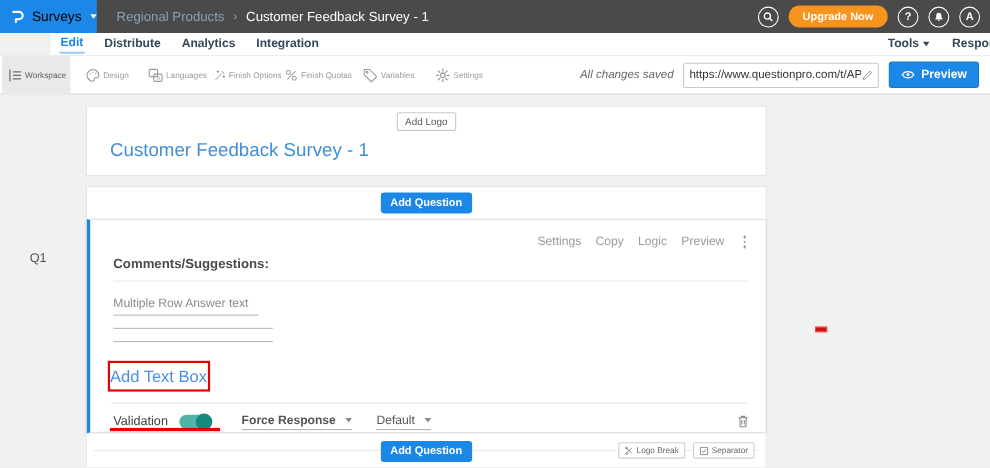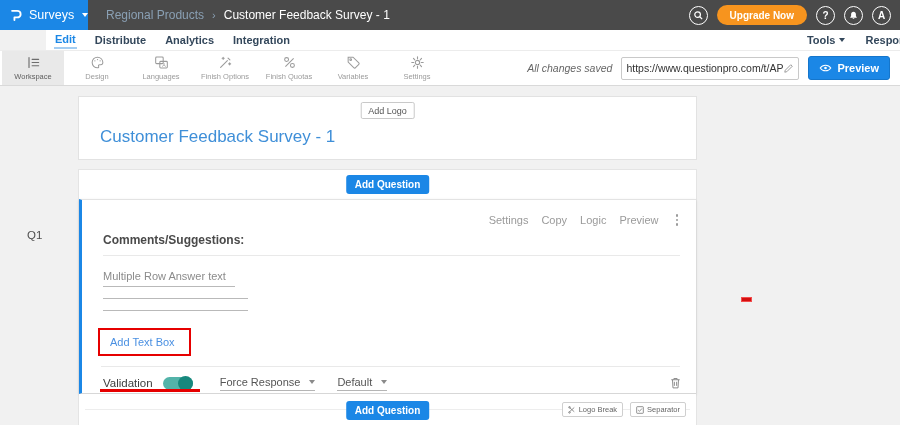--- a/index.html
+++ b/index.html
@@ -6,21 +6,21 @@
   body { background:#e8e8e8; font-family:"Liberation Sans", sans-serif; }
   #app { position:relative; width:900px; height:425px; background:#f1f1f1; overflow:hidden;
          font-family:"Liberation Sans", sans-serif; }
 
   
   .topbar { position:absolute; top:0; left:0; width:900px; height:30px; background:#4a4a4a;
             display:flex; align-items:center; }
   .logo-block { width:88px; height:30px; background:#1b87e6; display:flex; align-items:center;
                 padding:0 9px; gap:6px; flex:none; cursor:pointer; }
   .logo-glyph { width:14px; height:16px; flex:none; }
-  .product-name { color:#ffffff; font-size:12.5px; }
+  .product-name { color:#000000; font-size:12.5px; }
   .caret { width:0; height:0; border-left:3.5px solid transparent; border-right:3.5px solid transparent;
            border-top:4px solid currentColor; display:inline-block; }
   .logo-block .caret { color:#fff; margin-left:2px; }
   .breadcrumb { display:flex; align-items:center; gap:8px; margin-left:18px; font-size:12px; }
   .crumb-parent { color:#8aa0b4; cursor:pointer; }
   .crumb-sep { color:#8aa0b4; font-size:11px; }
   .crumb-current { color:#ffffff; }
   .topbar-right { margin-left:auto; display:flex; align-items:center; gap:9px; padding-right:9px; }
   .circle-btn { width:19px; height:19px; border:1.5px solid #fff; border-radius:50%; color:#fff;
                 display:flex; align-items:center; justify-content:center; font-size:10px; font-weight:bold;
@@ -35,21 +35,21 @@
   .menu-item:first-child { margin-left:8px; }
   .menu-item.active { color:#1b87e6; border-bottom:2px solid #a3cdf2; }
   .menubar-right { margin-left:auto; display:flex; align-items:center; gap:20px; padding-right:9px; }
   .tools-link { color:#33475b; display:flex; align-items:center; gap:4px; cursor:pointer; }
   .tools-link .caret { color:#33475b; }
   .responses-link { color:#33475b; cursor:pointer; }
 
   
   .toolbar { position:absolute; top:50px; left:0; width:900px; height:36px; background:#fff;
              border-top:1px solid #ececec; border-bottom:1px solid #d9d9d9; display:flex; align-items:stretch; }
-  .tool-tab { width:62px; display:flex; flex-direction:column; align-items:center; justify-content:center;
+  .tool-tab { width:62px; display:flex; flex-direction:row; align-items:center; justify-content:center;
               gap:2px; cursor:pointer; margin-left:2px; }
   .tool-tab .tab-label { font-size:7.5px; color:#9b9b9b; white-space:nowrap; }
   .tool-tab svg { stroke:#9b9b9b; }
   .tool-tab.active { background:#e9e9e9; }
   .tool-tab.active .tab-label { color:#5e5e5e; }
   .tool-tab.active svg { stroke:#6d6d6d; }
   .toolbar-right { margin-left:auto; display:flex; align-items:center; gap:9px; padding-right:10px; }
   .saved-status { font-size:10.5px; font-style:italic; color:#666; white-space:nowrap; }
   .url-box { width:178px; height:23px; border:1px solid #c9c9c9; border-radius:2px; background:#fff;
              display:flex; align-items:center; padding:0 4px; }
@@ -86,33 +86,33 @@
   .dots-btn i { width:2.5px; height:2.5px; border-radius:50%; background:#9a9a9a; display:block; }
   .q-text { position:absolute; left:21px; top:33px; font-size:12px; font-weight:bold; color:#4a4a4a; cursor:text; }
   .q-divider { position:absolute; left:21px; right:16px; top:55px; height:1px; background:#e9e9e9; }
   .answer-placeholder { position:absolute; left:21px; top:70px; font-size:11px; color:#8b8b8b; }
   .answer-line { position:absolute; left:21px; height:1px; background:#b9b9b9; }
   .line-1 { top:86px; width:132px; }
   .line-2 { top:98px; width:145px; }
   .line-3 { top:110px; width:145px; }
   .add-textbox-wrap { position:absolute; left:16px; top:128px; width:93px; height:28px;
                       border:2px solid #e60000; display:flex; align-items:center; }
-  .add-textbox-link { color:#4a90e2; font-size:11px; margin-left:10px; cursor:pointer; white-space:nowrap; }
+  .add-textbox-link { color:#4a90e2; font-size:15px; cursor:pointer; white-space:nowrap; }
   .q-divider2 { position:absolute; left:19px; right:16px; top:166px; height:1px; background:#e9e9e9; }
   .validation-row { position:absolute; left:21px; right:14px; top:172px; height:22px;
                     display:flex; align-items:center;justify-content:center; }
   .validation-label { font-size:11.5px; color:#3d3d3d; }
   .toggle { width:30px; height:13px; border-radius:7px; background:#53b3a9; margin-left:10px;
             position:relative; cursor:pointer; flex:none; }
   .toggle .knob { position:absolute; right:0px; top:-1px; width:15px; height:15px; border-radius:50%;
                   background:#17887d; }
   .dropdown { display:flex; align-items:center; gap:9px; font-size:11px; color:#555;
               border-bottom:1px solid #b5b5b5; padding-bottom:2px; cursor:pointer; }
   .dropdown .caret { color:#8a8a8a; }
-  .dd-force { margin-left:27px; }
+  .dd-force { margin-left:27px;font-weight:bold; }
   .dd-default { margin-left:22px; }
   .trash-btn { margin-left:auto; cursor:pointer; display:flex; }
 
   .bottom-row { position:absolute; left:0; top:224px; width:617px; height:32px; background:#fff; }
   .bottom-line { position:absolute; left:6px; right:6px; top:15px; height:1px; background:#ededed; }
   .add-q-bottom { top:7px; }
   .break-btns { position:absolute; right:10px; top:8px; display:flex; gap:7px; }
   .mini-btn { height:15px; border:1px solid #cfcfcf; border-radius:2px; background:#fff; color:#666;
               font-size:7.5px; display:flex; align-items:center; gap:3px; padding:0 5px; cursor:pointer;
               white-space:nowrap; }

